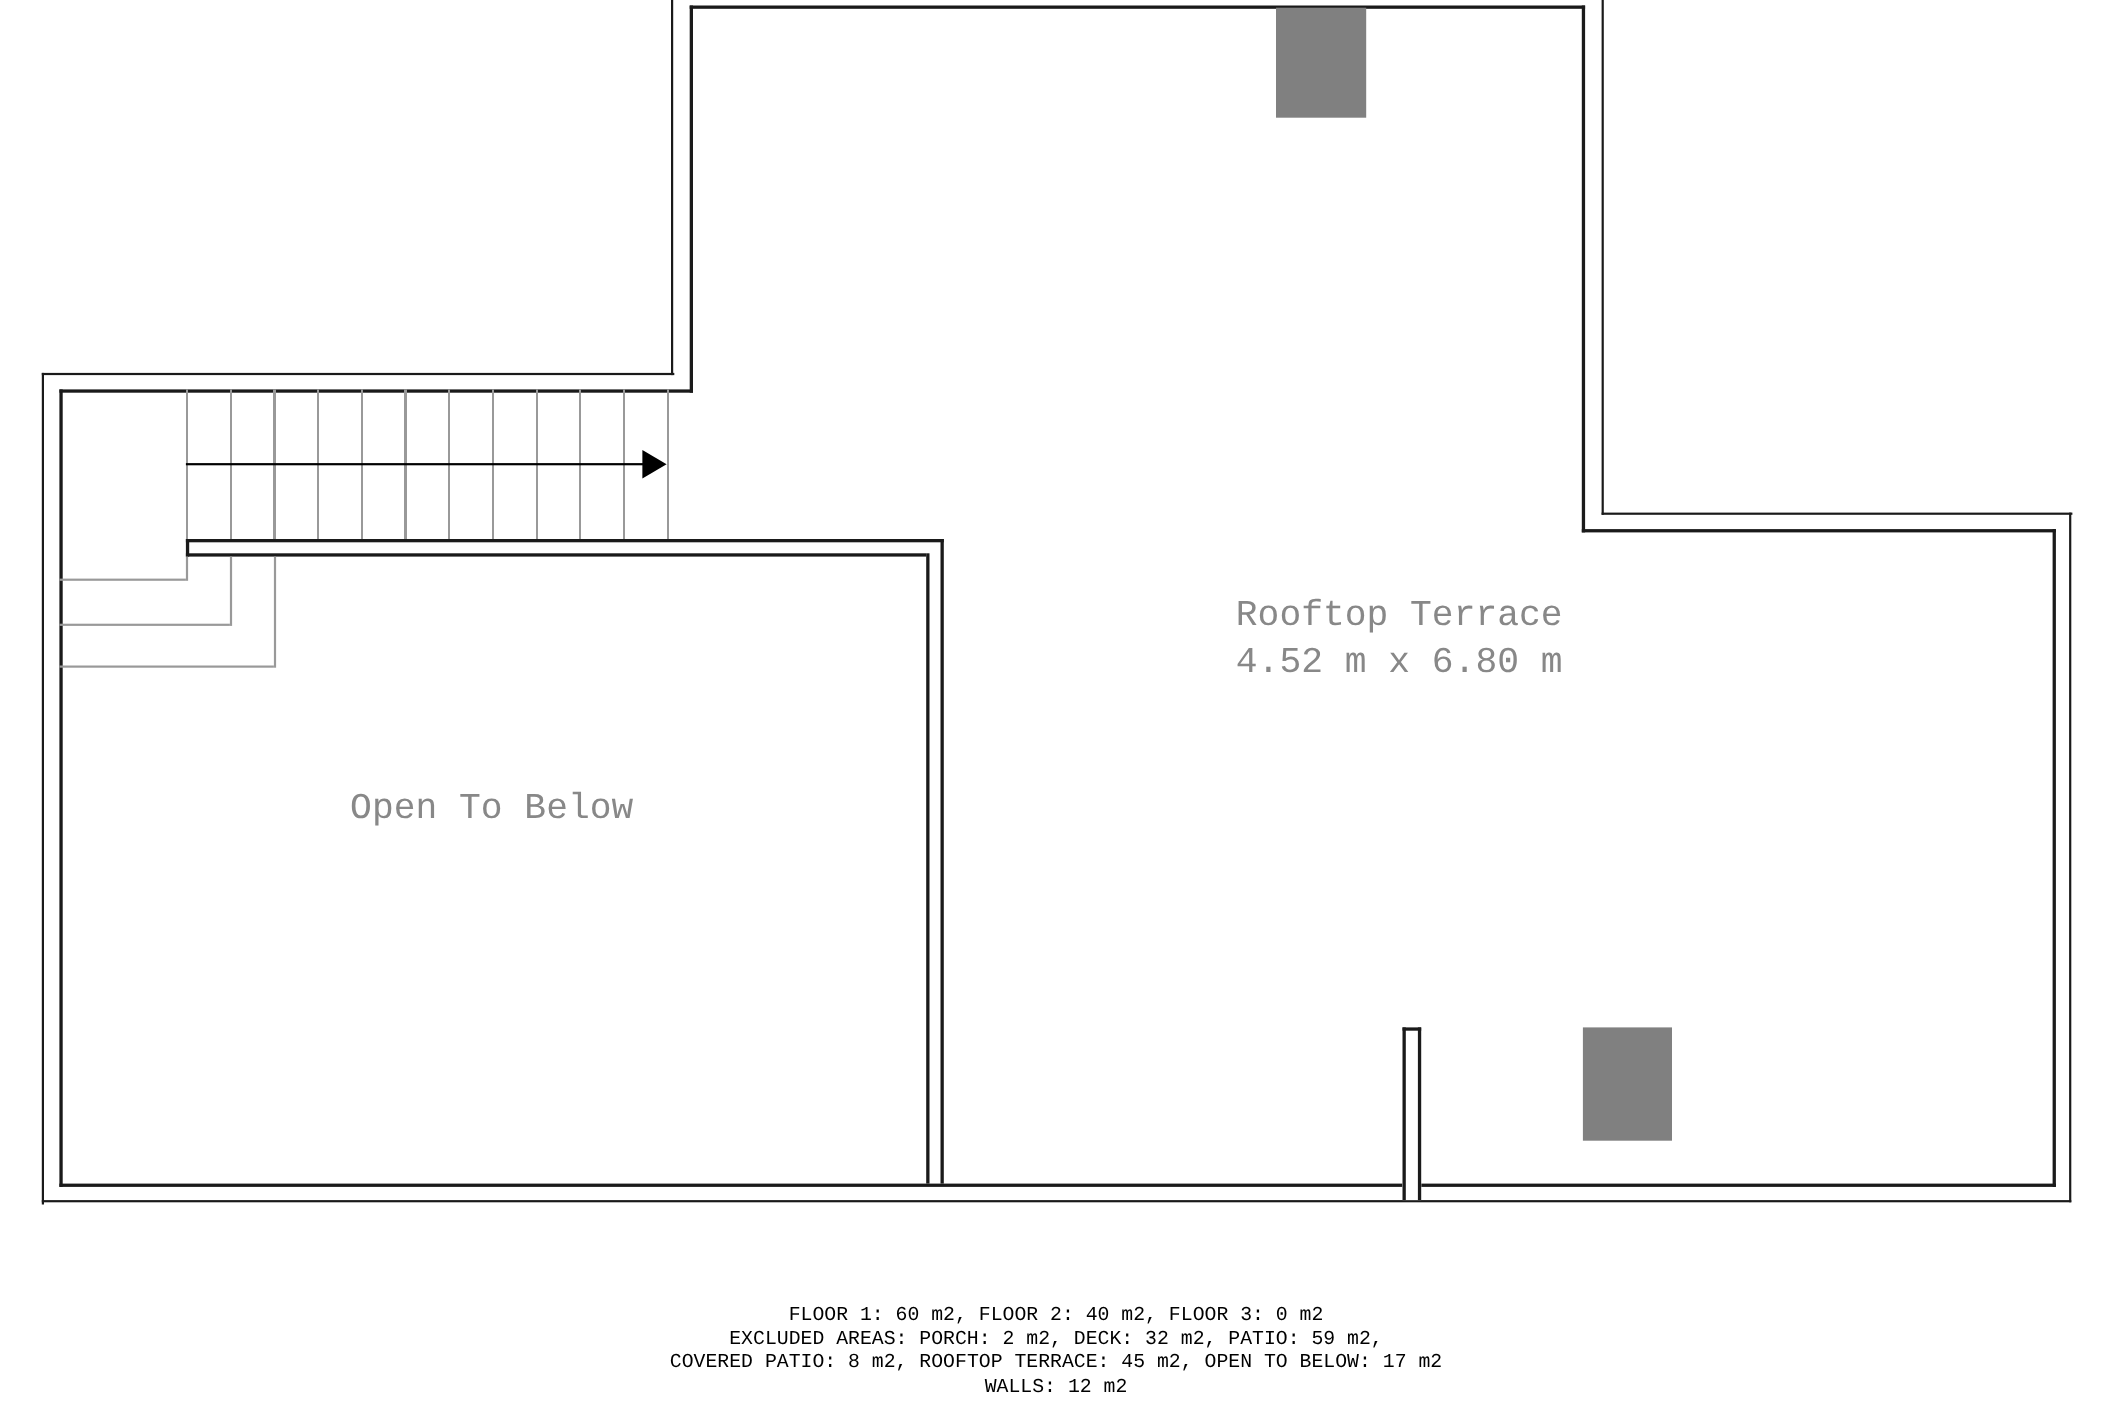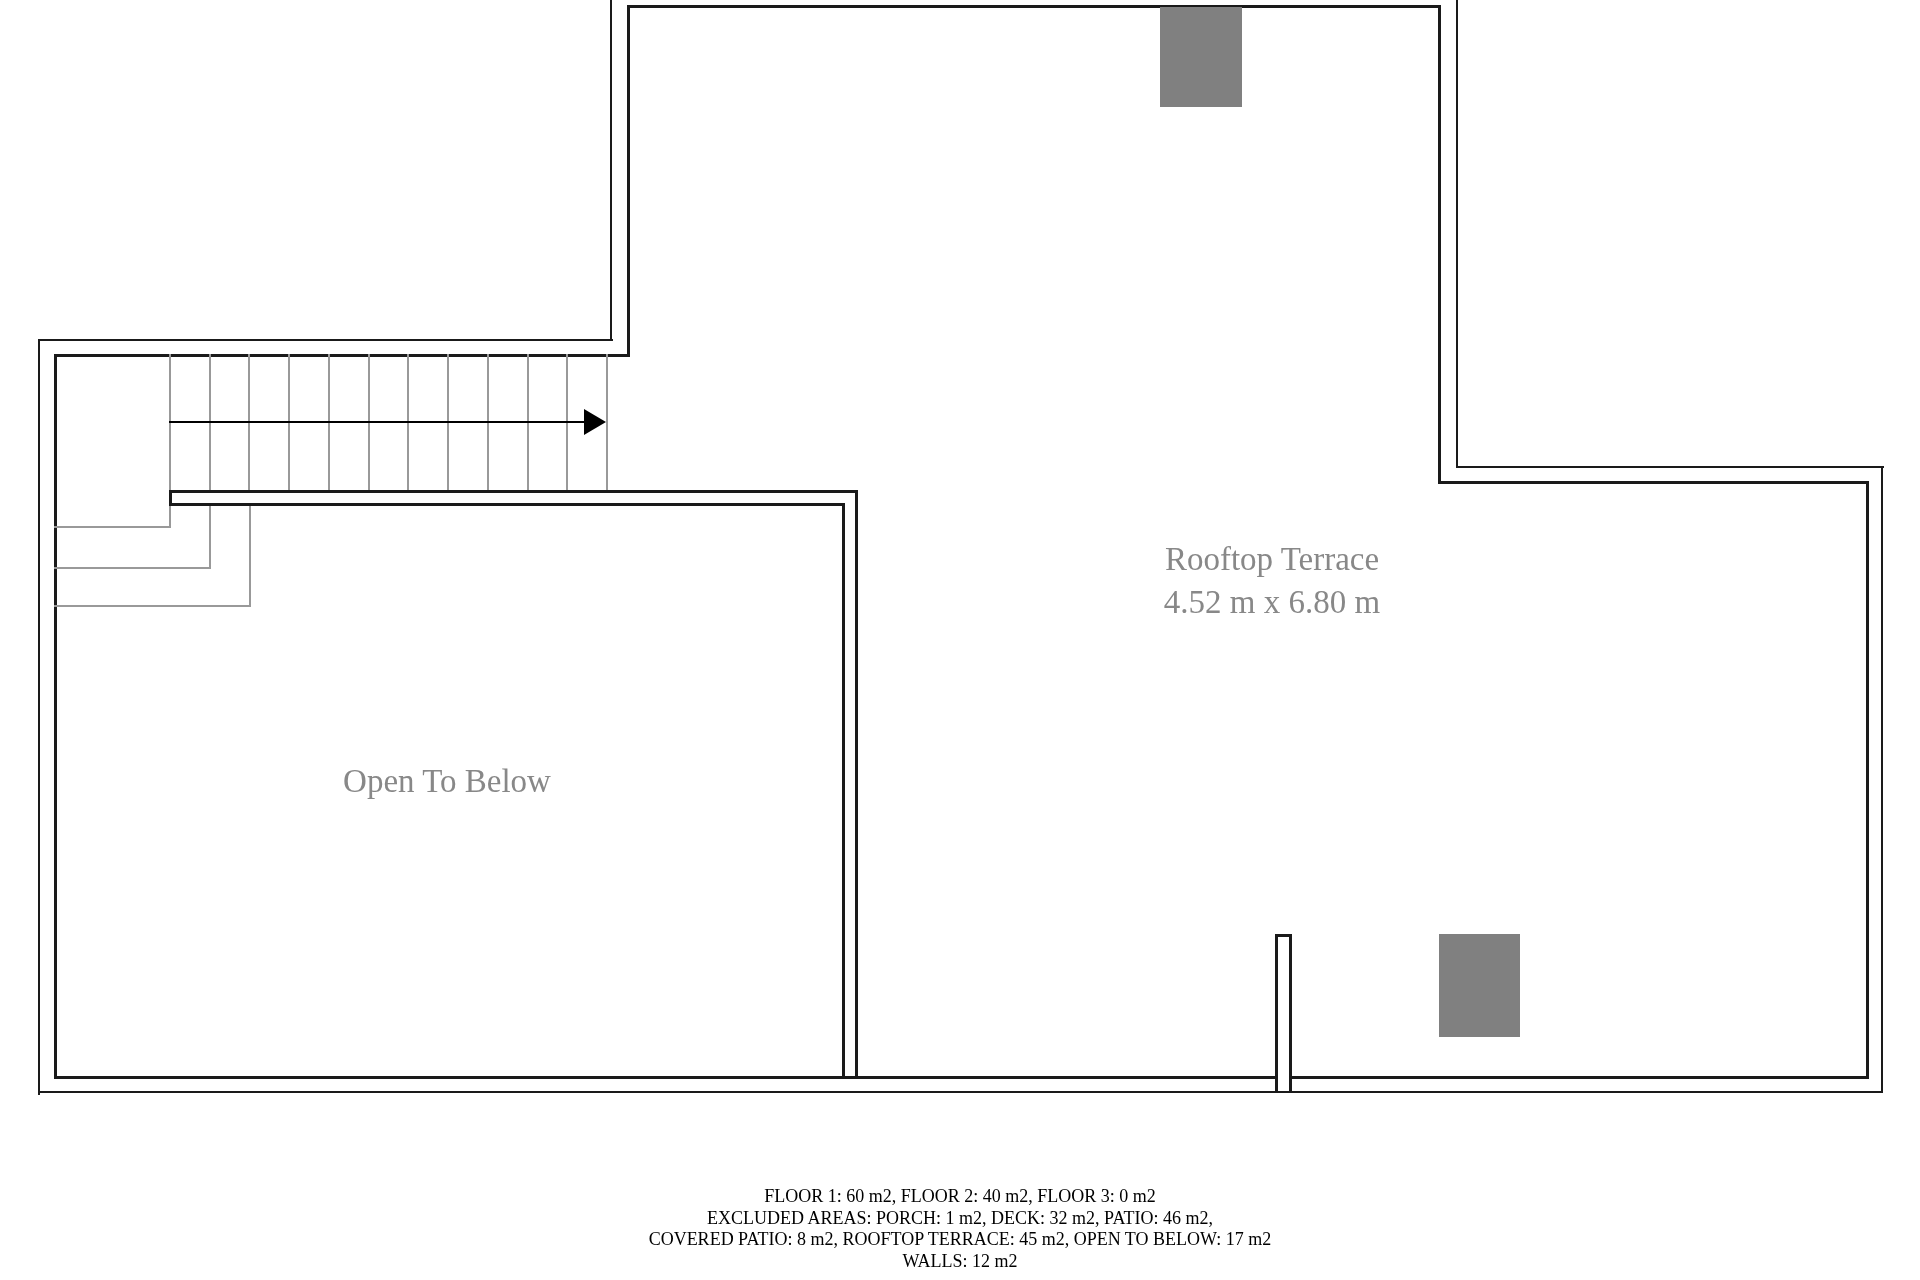--- a/index.html
+++ b/index.html
@@ -1,18 +1,18 @@
 <!DOCTYPE html>
 <html style="--wall: #1a1a1a; --stair-line: #999999; --fixture-gray: #808080; --label-gray: #888888;"><head>
 <meta charset="utf-8">
 <style>
   html,body{margin:0;padding:0;background:#fff;}
   #canvas{
     position:relative;width:1920px;height:1278px;background:#ffffff;overflow:hidden;
-    font-family:Liberation Serif, serif;
+    font-family:Liberation Mono, monospace;
   }
   .wall{position:absolute;background:var(--wall,#1a1a1a);}
   .thin{position:absolute;background:var(--stair-line,#999999);}
   .fixture{position:absolute;background:var(--fixture-gray,#808080);}
   
   #treads{
     position:absolute;left:169px;top:354px;width:440px;height:136px;
     background:repeating-linear-gradient(to right,
       var(--stair-line,#999999) 0px, var(--stair-line,#999999) 2px,
       transparent 2px, transparent 39.73px);
@@ -81,24 +81,24 @@
   <div class="thin" style="left:249px;top:506px; width:2px;  height:101px;"></div>
 
   <div class="fixture" style="left:1160px;top:7px;   width:82px;height:100px;"></div>
   <div class="fixture" style="left:1439px;top:934px; width:81px;height:103px;"></div>
   <div id="wall-stub"></div>
 
   <div class="room-label" style="left:1012px;top:538px;">
     <div>Rooftop Terrace</div>
     <div>4.52 m x 6.80 m</div>
   </div>
-  <div class="room-label" style="left:187px;top:760px;">
+  <div class="room-label" style="left:187px;top:714px;">
     <div>Open To Below</div>
   </div>
 
   <div id="footer">
     <div>FLOOR 1: 60 m2, FLOOR 2: 40 m2, FLOOR 3: 0 m2</div>
-    <div>EXCLUDED AREAS: PORCH: 1 m2, DECK: 32 m2, PATIO: 46 m2,</div>
+    <div>EXCLUDED AREAS: PORCH: 2 m2, DECK: 32 m2, PATIO: 59 m2,</div>
     <div>COVERED PATIO: 8 m2, ROOFTOP TERRACE: 45 m2, OPEN TO BELOW: 17 m2</div>
     <div>WALLS: 12 m2</div>
   </div>
 
 </div>
 
 </body></html>

